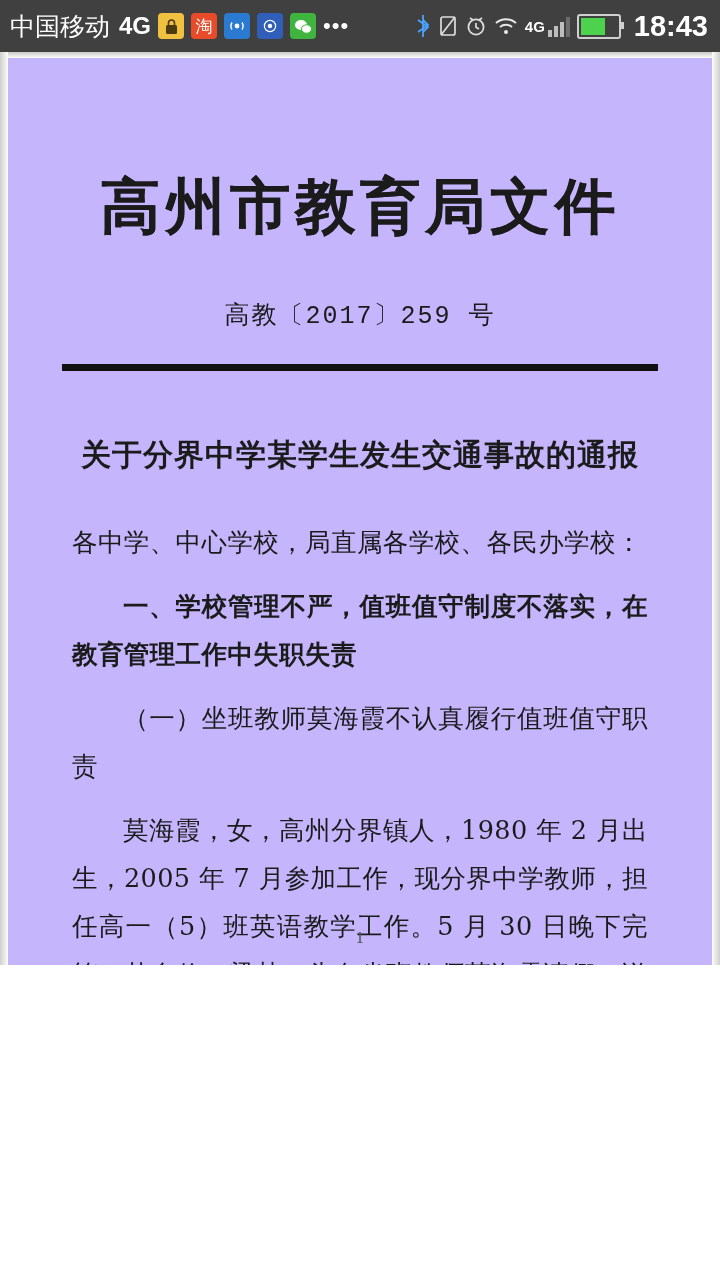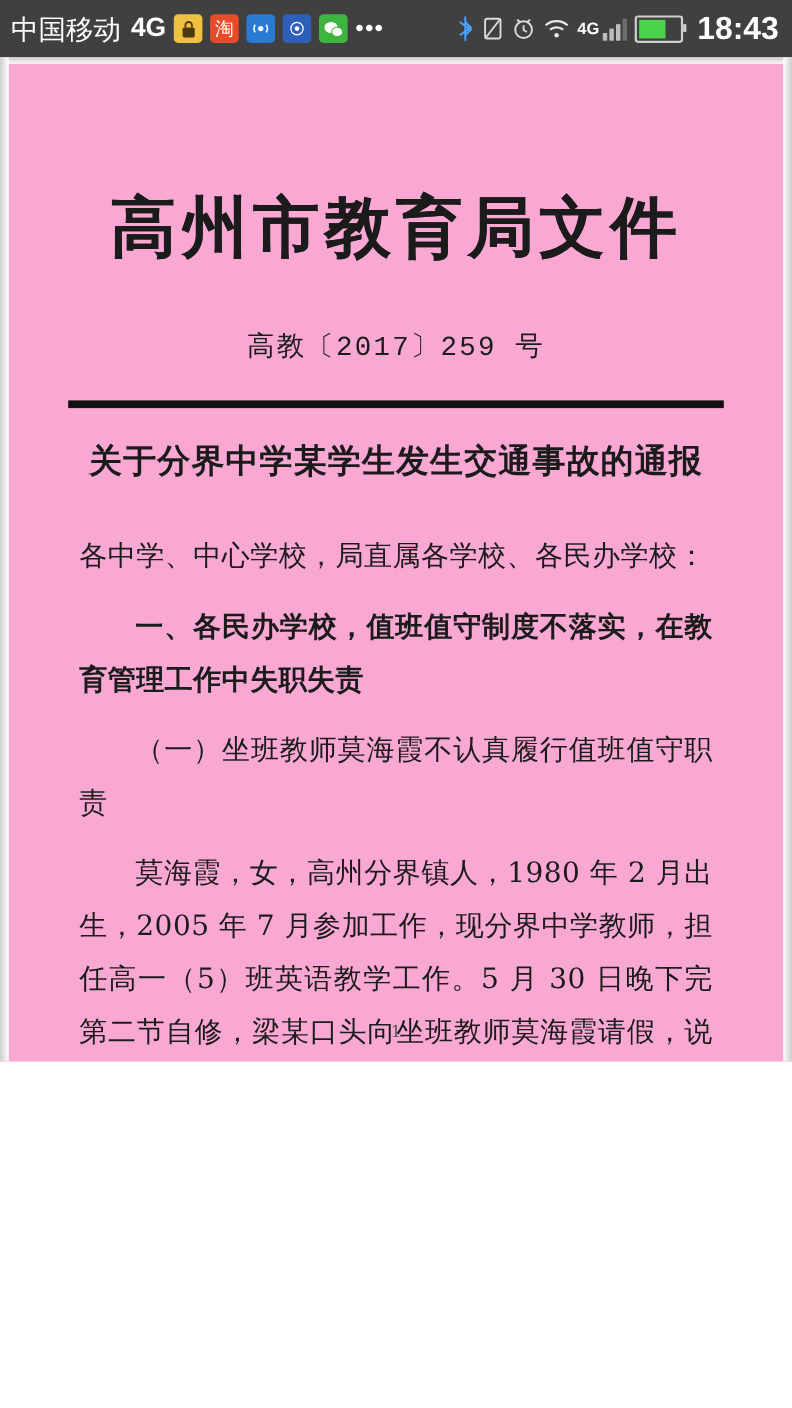--- a/index.html
+++ b/index.html
@@ -128,21 +128,21 @@
     font-family: "Liberation Sans", sans-serif;
     margin-left: 6px;
     margin-right: 2px;
     font-weight: bold;
   }
 
   
   .page {
     position: relative;
     height: 913px;
-    background: #f9a8d4;
+    background: #c4b5fd;
     overflow: hidden;
   }
   .scan-edge-left,
   .scan-edge-right {
     position: absolute;
     top: 0;
     bottom: 0;
     width: 8px;
     background: linear-gradient(to right, #cfcfcf, #fdfdfb);
   }
@@ -184,21 +184,21 @@
     height: 7px;
     background: #111;
     margin: 33px 6px 0 6px;
   }
   .subject {
     text-align: center;
     font-family: "DejaVu Serif", serif;
     font-weight: bold;
     font-size: 30px;
     letter-spacing: 1px;
-    margin-top: 28px;
+    margin-top: 64px;
     white-space: nowrap;
   }
   .body {
     margin-top: 42px;
     font-family: "DejaVu Serif", serif;
     font-size: 25.5px;
     line-height: 48px;
     text-align: justify;
     text-justify: inter-ideograph;
     letter-spacing: 0.4px;
@@ -316,21 +316,21 @@
   <div class="scan-edge-right"></div>
 
   <div class="doc">
     <div class="doc-title">高州市教育局文件</div>
     <div class="doc-number">高教〔2017〕259 号</div>
     <div class="rule"></div>
     <div class="subject">关于分界中学某学生发生交通事故的通报</div>
 
     <div class="body">
       <p>各中学、中心学校，局直属各学校、各民办学校：</p>
-      <p class="indent bold">一、各民办学校，值班值守制度不落实，在教育管理工作中失职失责</p>
+      <p class="indent bold">一、学校管理不严，值班值守制度不落实，在教育管理工作中失职失责</p>
       <p class="indent">（一）坐班教师莫海霞不认真履行值班值守职责</p>
       <p class="indent">莫海霞，女，高州分界镇人，1980 年 2 月出生，2005 年 7 月参加工作，现分界中学教师，担任高一（5）班英语教学工作。5 月 30 日晚下完第二节自修，梁某口头向坐班教师莫海霞请假，说有事找班主任詹兆连，第三节自修可能来不及上了，莫海霞未经证实便点头同意。当晚梁某没有回上第三节自修，莫海霞没有告知班主任，也没有跟踪核实其去向。</p>
 
     </div>
   </div>
 
   <div class="pagenum">1</div>
 </div>
 
 </body></html>

